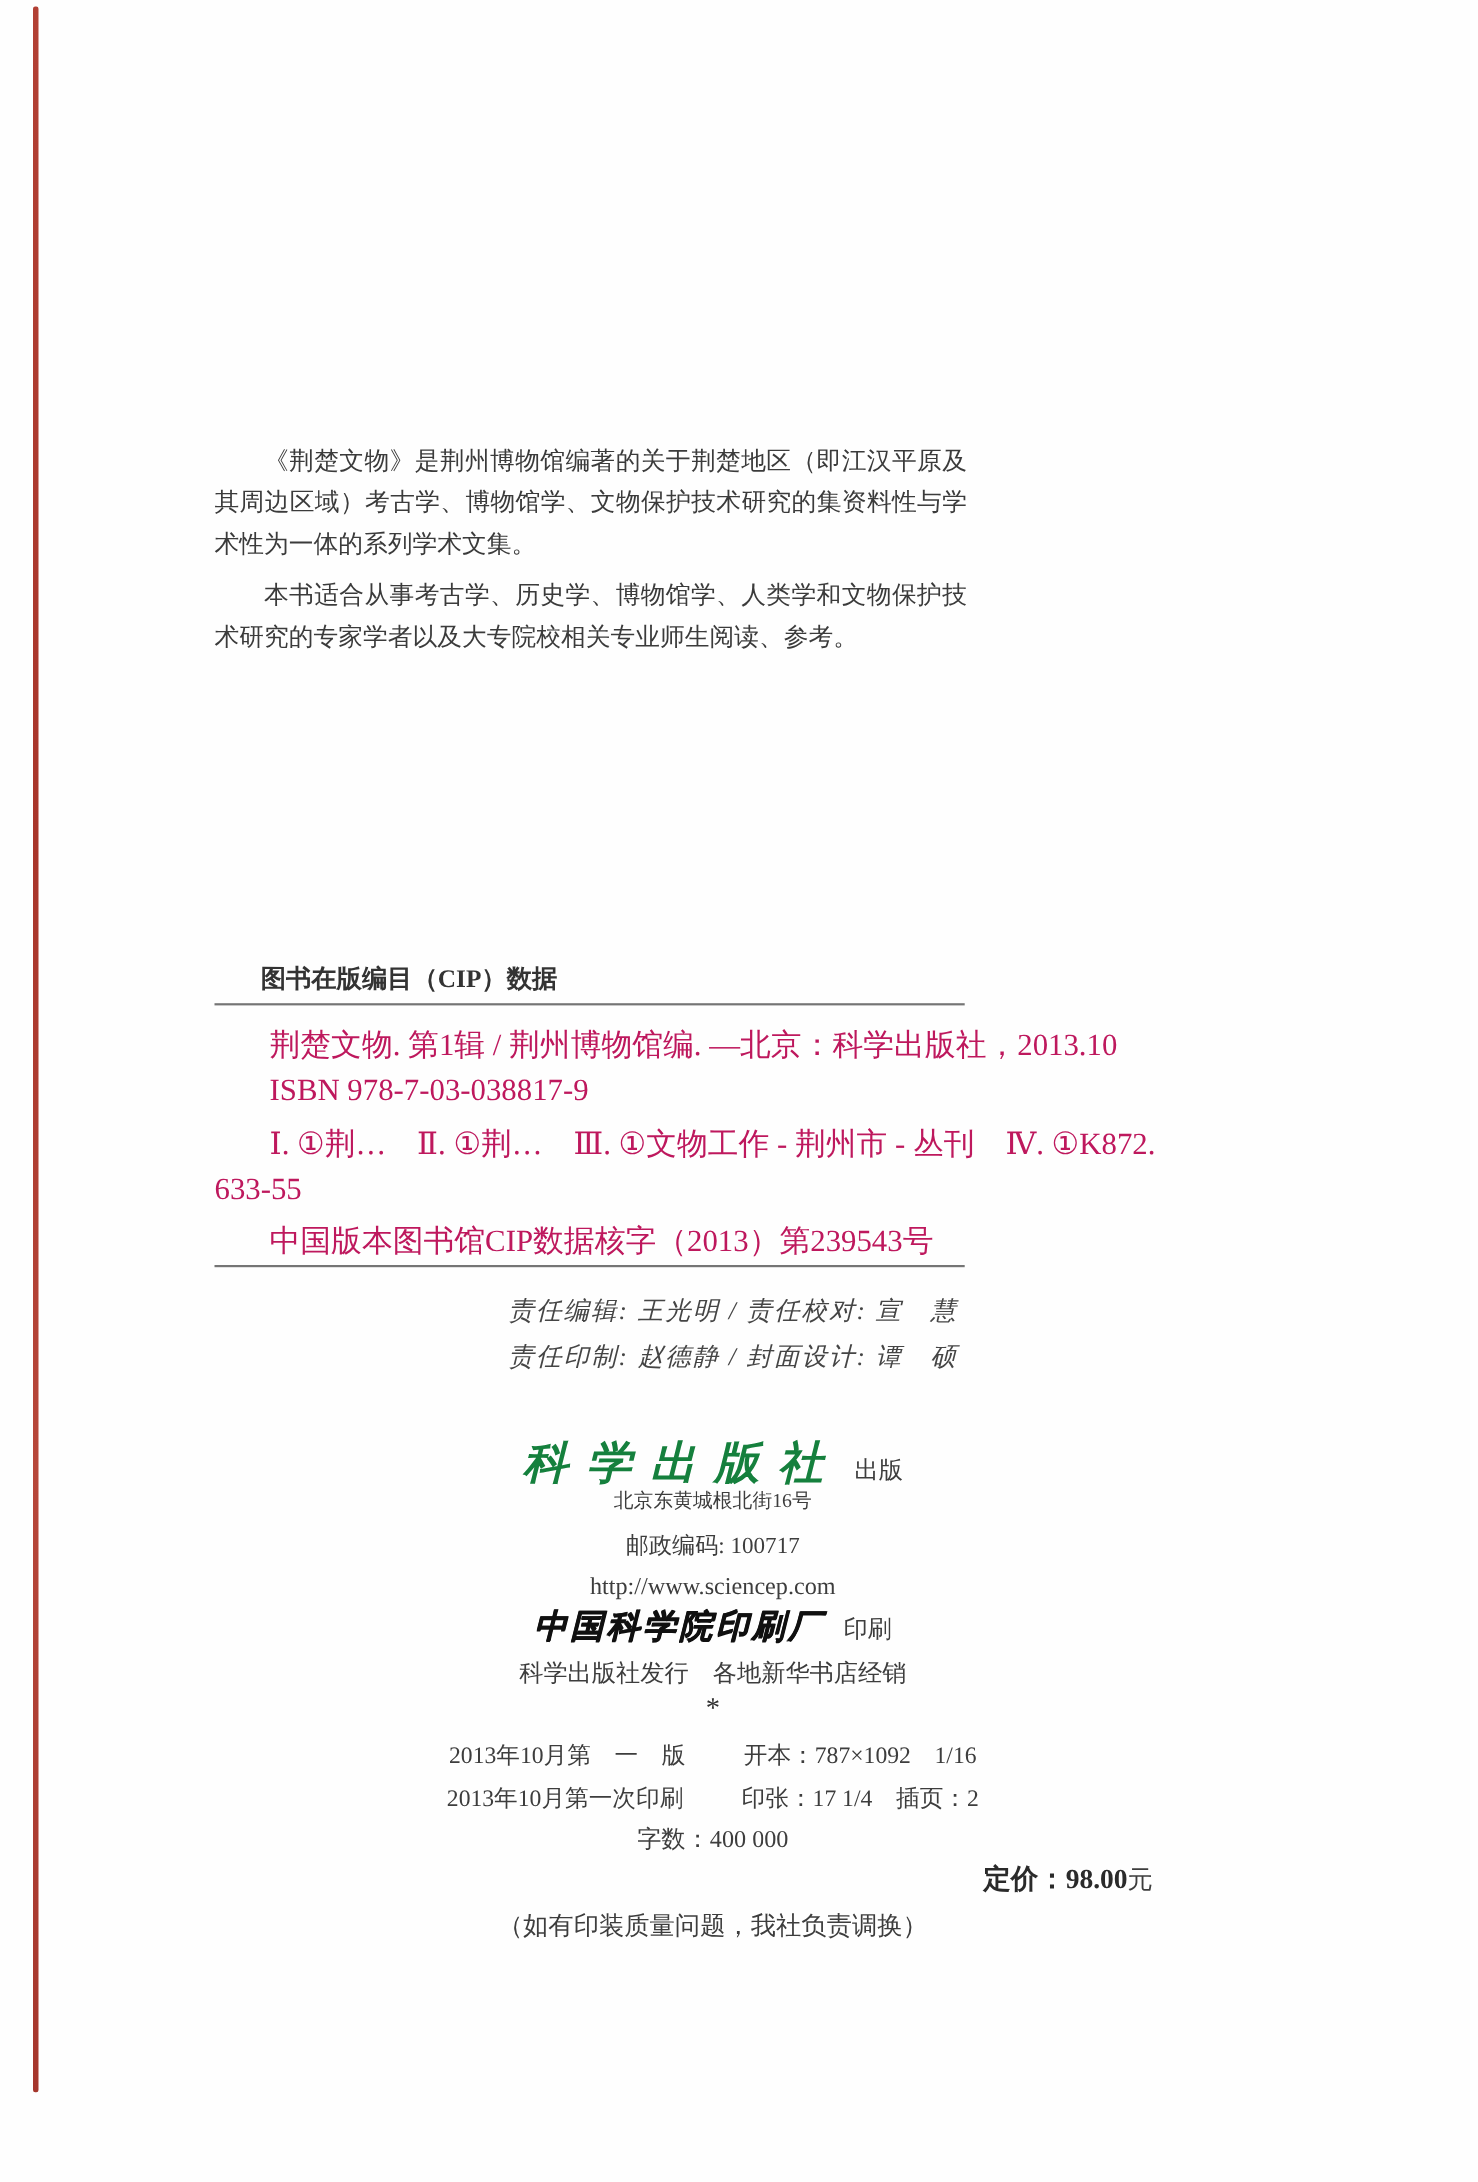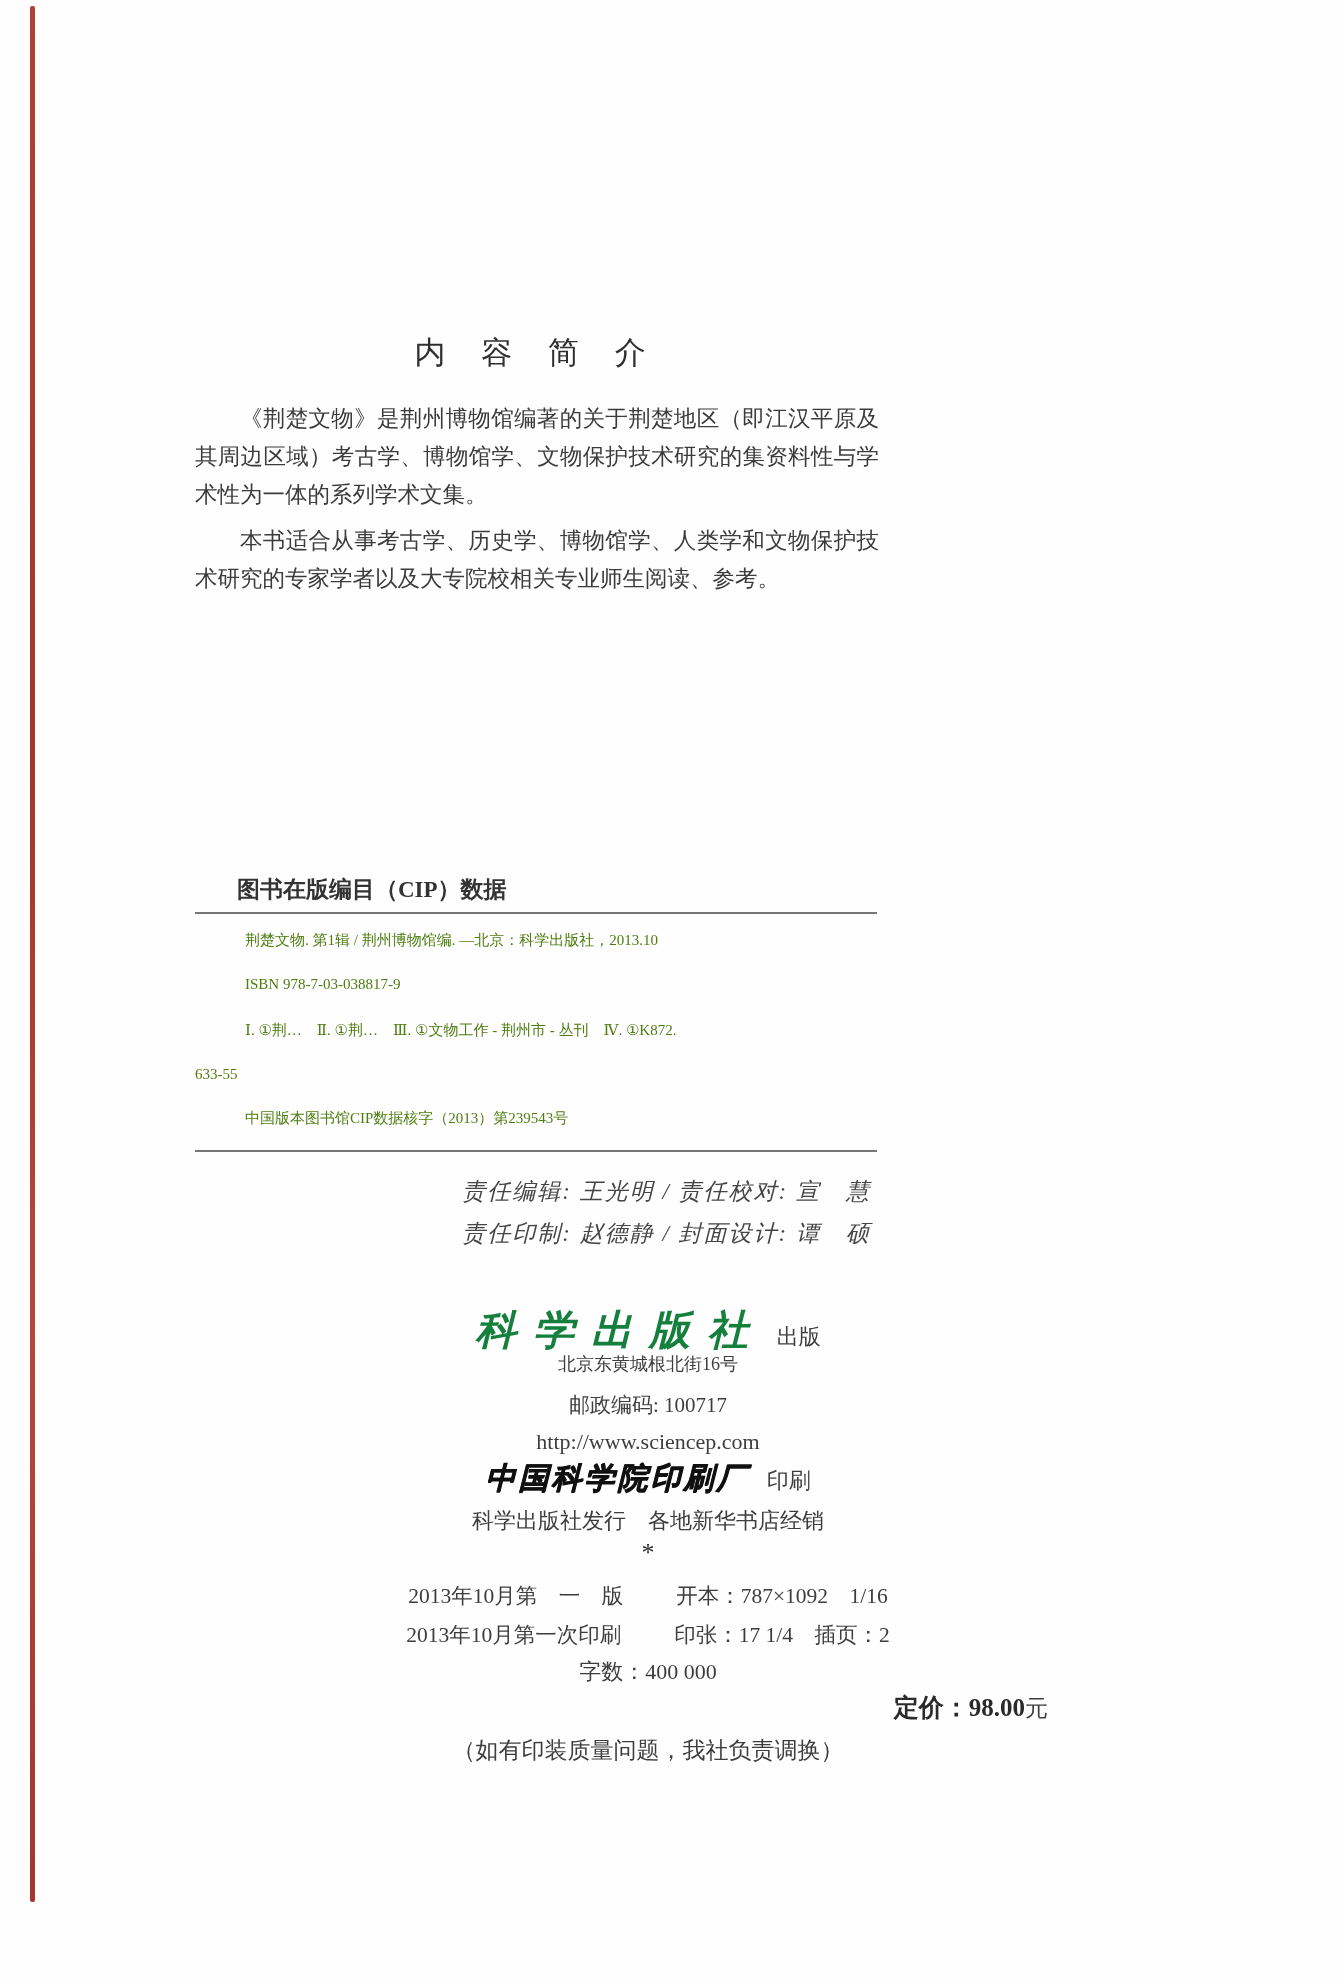--- a/index.html
+++ b/index.html
@@ -40,21 +40,21 @@
     font-size:23px;font-weight:bold;color:#333;
   }
   .rule{
     position:absolute;left:195px;width:682px;height:2px;background:#757575;
   }
   .rule-top{top:912px;}
   .rule-bottom{top:1150px;}
 
   .cip-line{
     position:absolute;left:245px;width:640px;
-    font-size:15px;color:#4d7c0f;white-space:nowrap;
+    font-size:28px;color:#be185d;white-space:nowrap;
   }
   .cip-line.l0{top:931px;}
   .cip-line.l1{top:976px;}
   .cip-line.l2{top:1021px;}
   .cip-line.l3{top:1066px;left:195px;}
   .cip-line.l4{top:1109px;}
 
   .staff-line{
     position:absolute;left:195px;width:676px;
     text-align:right;
@@ -97,21 +97,20 @@
   .colo-price .punit{font-size:23px;}
   .colo-note{top:1735px;font-size:23px;}
 </style>
 </head>
 <body>
 
 <div class="page">
 
   <div class="red-edge"></div>
 
-  <div class="intro-title">内 容 简 介</div>
 
   <div class="intro-block">
     <p>《荆楚文物》是荆州博物馆编著的关于荆楚地区（即江汉平原及其周边区域）考古学、博物馆学、文物保护技术研究的集资料性与学术性为一体的系列学术文集。</p>
     <p>本书适合从事考古学、历史学、博物馆学、人类学和文物保护技术研究的专家学者以及大专院校相关专业师生阅读、参考。</p>
   </div>
 
   <div class="cip-heading">图书在版编目（CIP）数据</div>
   <div class="rule rule-top"></div>
 
   <div class="cip-line l0">荆楚文物. 第1辑 / 荆州博物馆编. —北京：科学出版社，2013.10</div>

